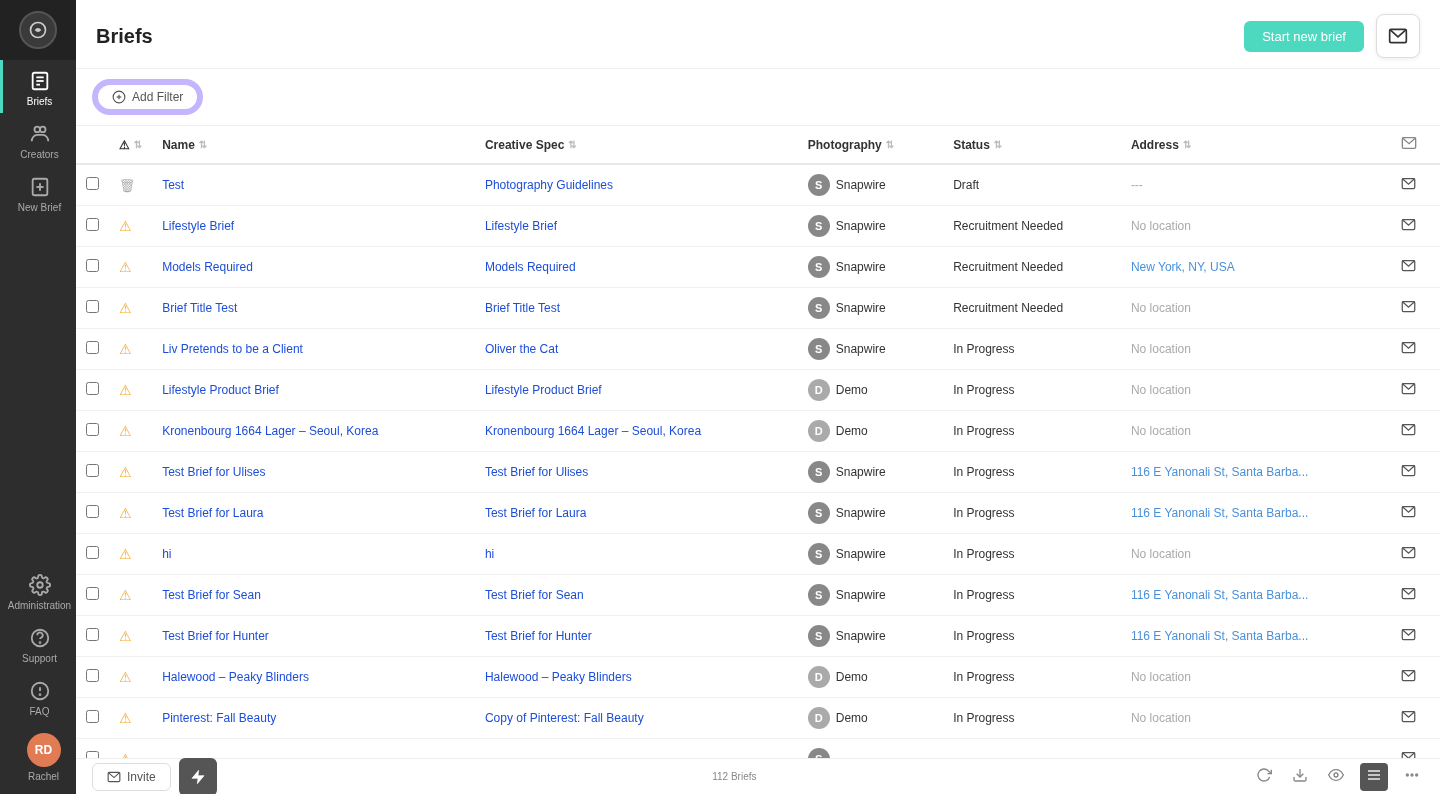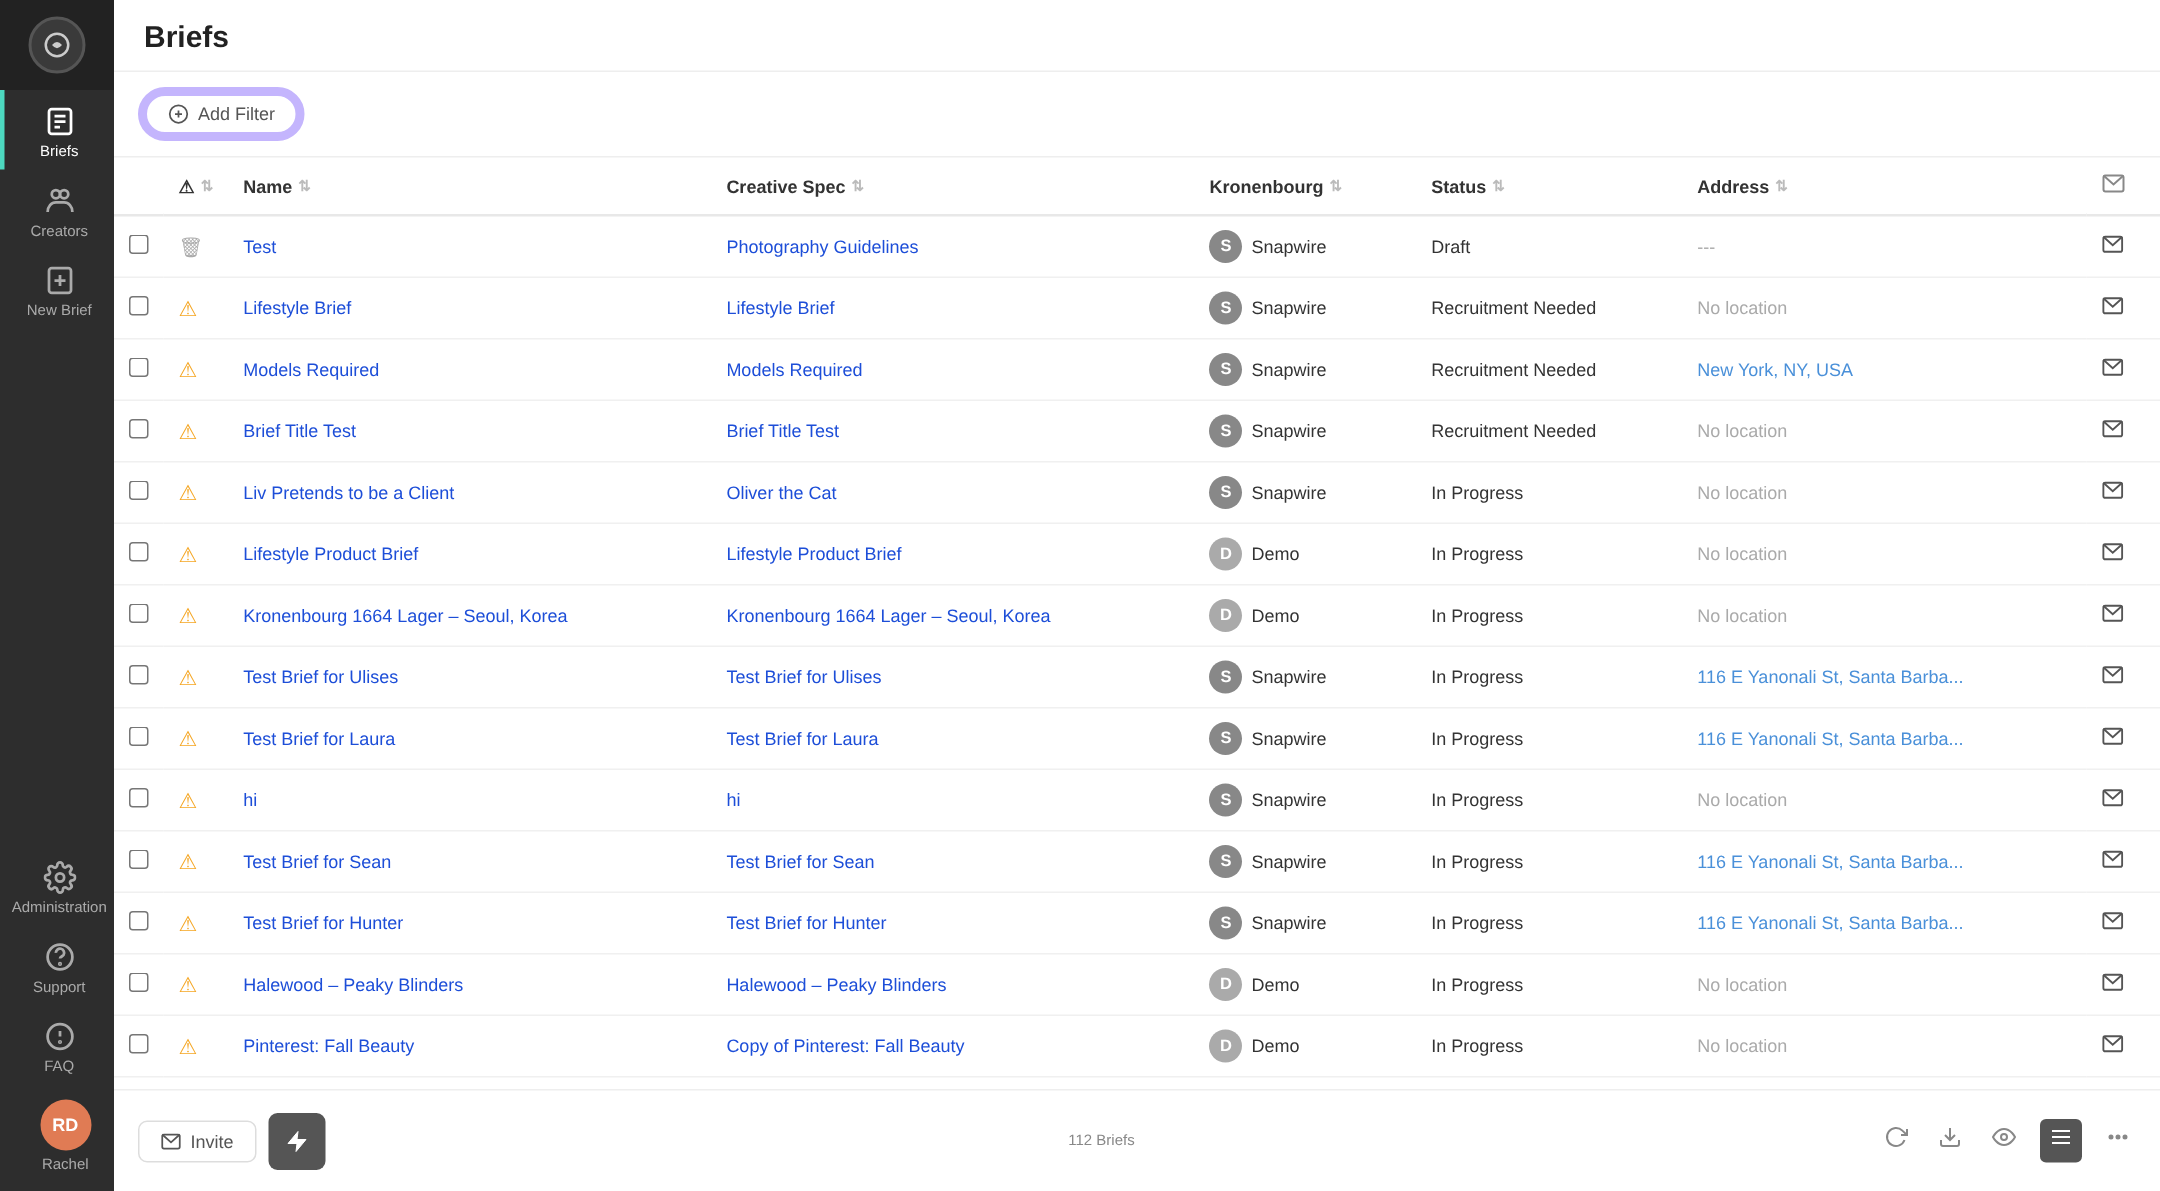--- a/index.html
+++ b/index.html
@@ -172,21 +172,21 @@
     .mail-icon-cell.active { color: #555; }
 
     
     .bottom-bar {
       display: flex;
       align-items: center;
       justify-content: space-between;
       padding: 8px 16px;
       border-top: 1px solid #eee;
       background: #fff;
-      height: 68px;
+      height: 36px;
     }
     .bottom-left { display: flex; align-items: center; gap: 8px; }
     .invite-btn {
       display: flex; align-items: center; gap: 6px;
       border: 1px solid #ddd; background: #fff;
       padding: 6px 14px; border-radius: 6px; cursor: pointer;
       font-size: 12px; color: #555;
     }
     .flash-btn {
       width: 38px; height: 38px;
@@ -274,20 +274,29 @@
       <div class="avatar-circle">RD</div>
       <span>Rachel</span>
     </div>
   </div>
 </nav>
 
 <div class="main">
 
   <div class="top-bar">
     <h1 class="page-title">Briefs</h1>
+    <div class="top-right">
+      <button class="start-brief-btn">Start new brief</button>
+      <div class="mail-btn-top">
+        <svg width="20" height="20" viewBox="0 0 24 24" fill="none" stroke="#333" stroke-width="2">
+          <rect x="2" y="4" width="20" height="16" rx="2"></rect>
+          <polyline points="2,4 12,13 22,4"></polyline>
+        </svg>
+      </div>
+    </div>
   </div>
 
   <div class="filter-bar">
     <button class="add-filter-btn">
       <svg width="14" height="14" viewBox="0 0 24 24" fill="none" stroke="currentColor" stroke-width="2">
         <circle cx="12" cy="12" r="10"></circle>
         <line x1="12" y1="8" x2="12" y2="16"></line>
         <line x1="8" y1="12" x2="16" y2="12"></line>
       </svg>
       <span>Add Filter</span>
@@ -312,21 +321,21 @@
             </div>
           </th>
           <th>
             <div class="th-inner">
               <span>Creative Spec</span>
               <span class="sort-icon">⇅</span>
             </div>
           </th>
           <th>
             <div class="th-inner">
-              <span>Kronenbourg</span>
+              <span>Photography</span>
               <span class="sort-icon">⇅</span>
             </div>
           </th>
           <th>
             <div class="th-inner">
               <span>Status</span>
               <span class="sort-icon">⇅</span>
             </div>
           </th>
           <th>

